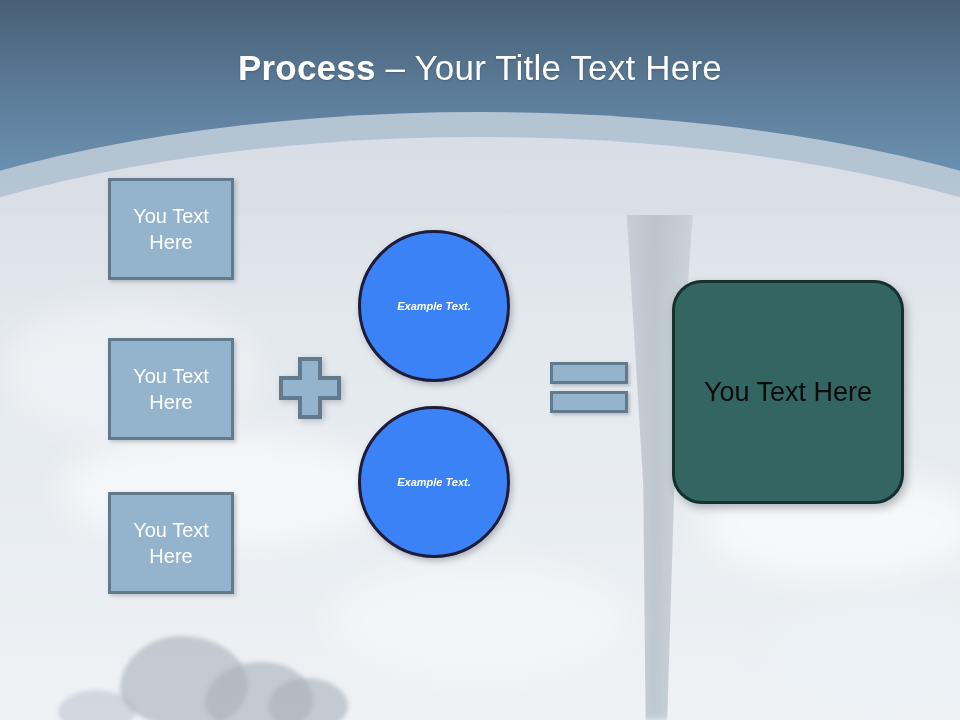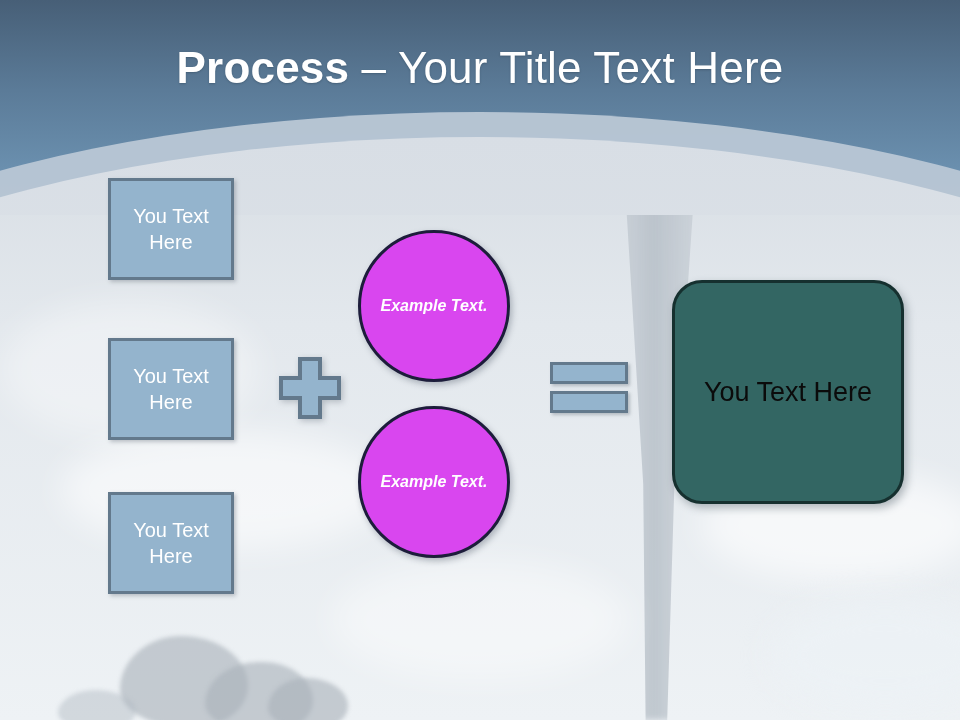--- a/index.html
+++ b/index.html
@@ -96,21 +96,21 @@
     border-radius: 50% / 50%;
     background: linear-gradient(to bottom, #d8dee5 0%, #e0e5ea 60%, #e4e9ee 100%);
   }
 
   .slide-title {
     position: absolute;
     left: 0; top: 46px;
     width: 960px;
     text-align: center;
     color: #ffffff;
-    font-size: 44px;
+    font-size: 35px;
     line-height: 44px;
     letter-spacing: 0.2px;
     white-space: pre;
     text-shadow: 0 1px 2px rgba(30,45,60,0.30);
     z-index: 5;
   }
   .slide-title .strong { font-weight: bold; }
   .slide-title .light  { font-weight: normal; }
 
   
@@ -139,31 +139,31 @@
     left: 279px; top: 357px;
     width: 62px; height: 62px;
   }
   .plus-sign svg { display: block; filter: drop-shadow(2px 2px 3px rgba(90,100,112,0.35)); }
 
   .circle {
     position: absolute;
     width: 152px;
     height: 152px;
     border-radius: 50%;
-    background: #d946ef;
+    background: #3b82f6;
     border: 3px solid #1d1d3b;
     box-sizing: border-box;
     display: flex;
     align-items: center;
     justify-content: center;
     text-align: center;
     color: #ffffff;
     font-weight: bold;
     font-style: italic;
-    font-size: 16px;
+    font-size: 11px;
     line-height: 24px;
     box-shadow: 2px 3px 6px rgba(80,90,105,0.40);
   }
   .circle.c-top    { left: 358px; top: 230px; }
   .circle.c-bottom { left: 358px; top: 406px; }
 
   .equals-sign {
     position: absolute;
     left: 550px; top: 362px;
     width: 78px; height: 52px;

